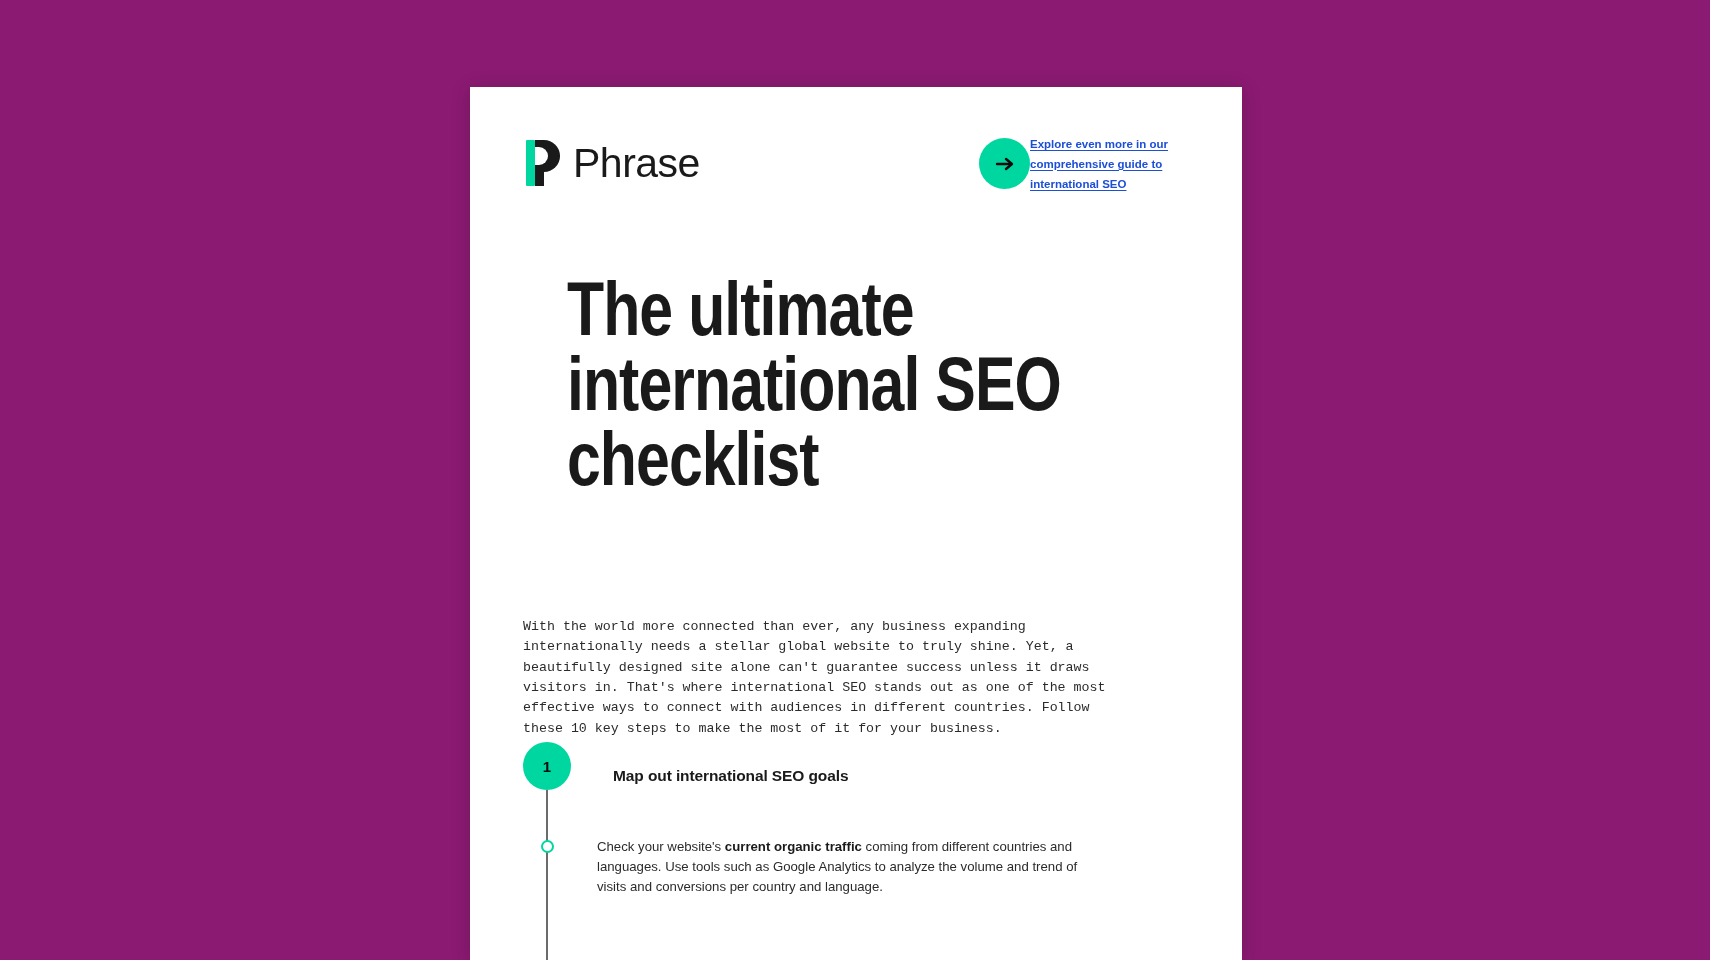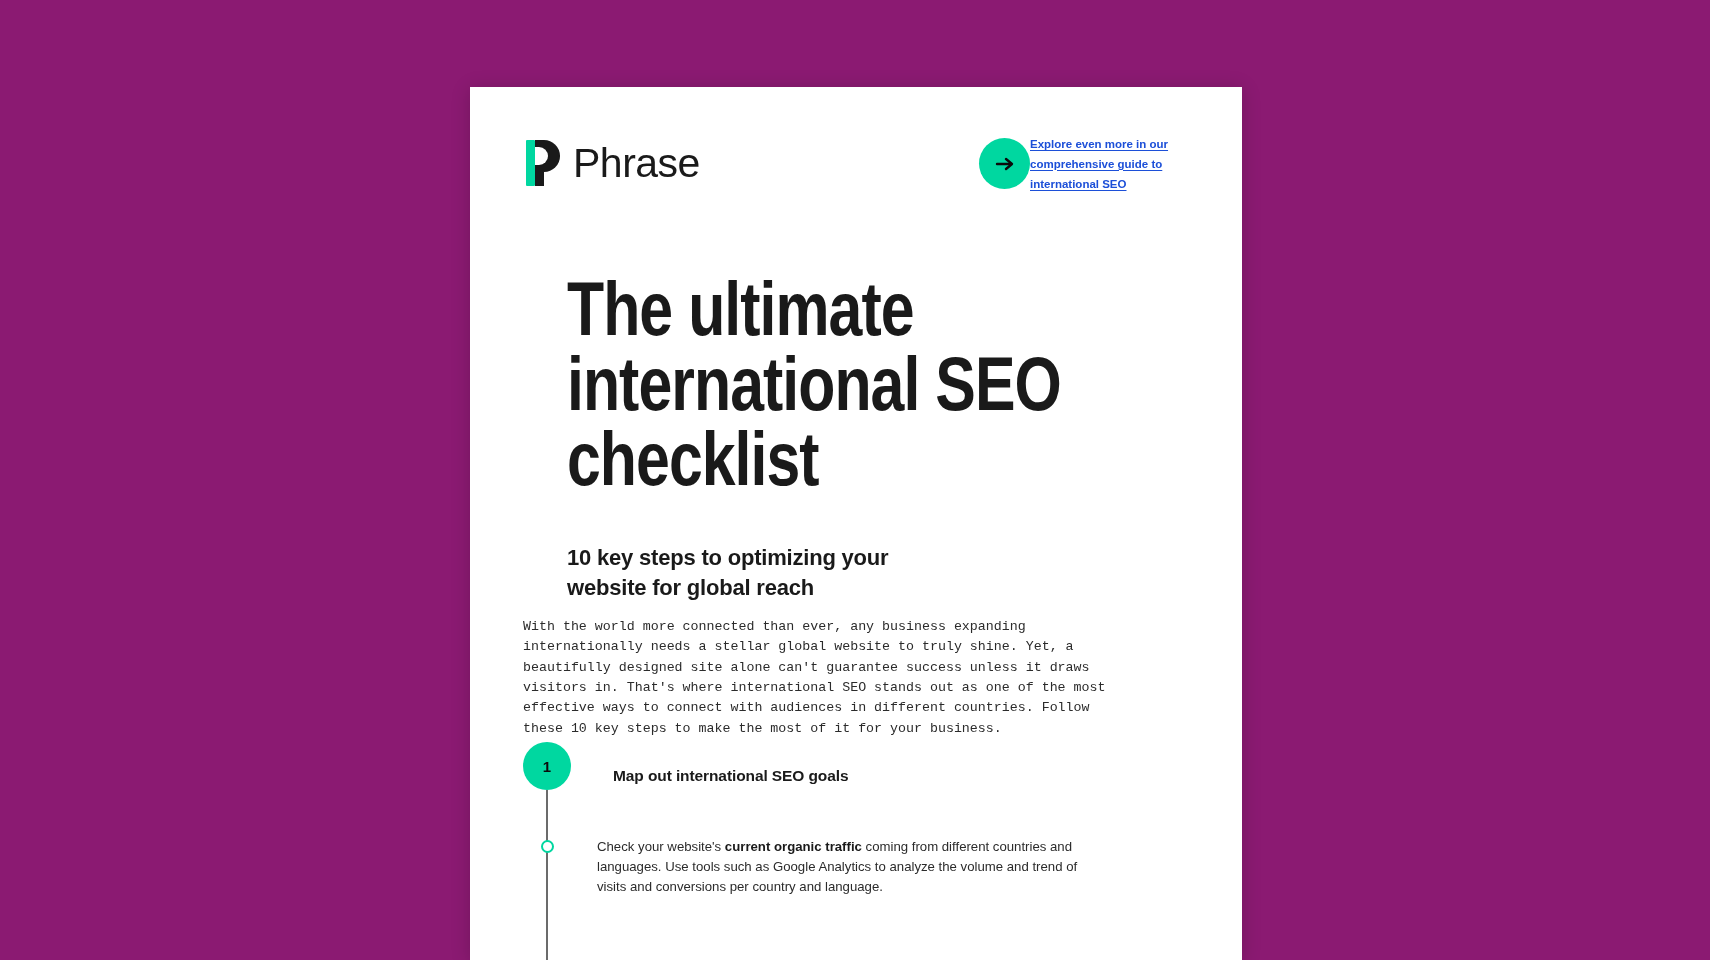--- a/index.html
+++ b/index.html
@@ -275,21 +275,20 @@
             <path d="M12 6 L18 11 L12 16" stroke="#0B0B0B" stroke-width="2.4" stroke-linecap="round" stroke-linejoin="round" fill="none"></path>
           </svg>
         </div>
         <div class="cta-text">Explore even more in our comprehensive guide to international SEO</div>
       </div>
 
     </div>
 
     <div class="title-block">
       <h1 class="doc-title">The ultimate international SEO checklist</h1>
-      <h2 class="doc-subtitle">10 key steps to optimizing your website for global reach</h2>
     </div>
 
     <p class="doc-intro">With the world more connected than ever, any business expanding internationally needs a stellar global website to truly shine. Yet, a beautifully designed site alone can't guarantee success unless it draws visitors in. That's where international SEO stands out as one of the most effective ways to connect with audiences in different countries. Follow these 10 key steps to make the most of it for your business.</p>
 
     <div class="steps">
 
       <div class="step">
         <div class="step-rail">
           <div class="step-badge">1</div>
           <div class="rail-line"></div>

